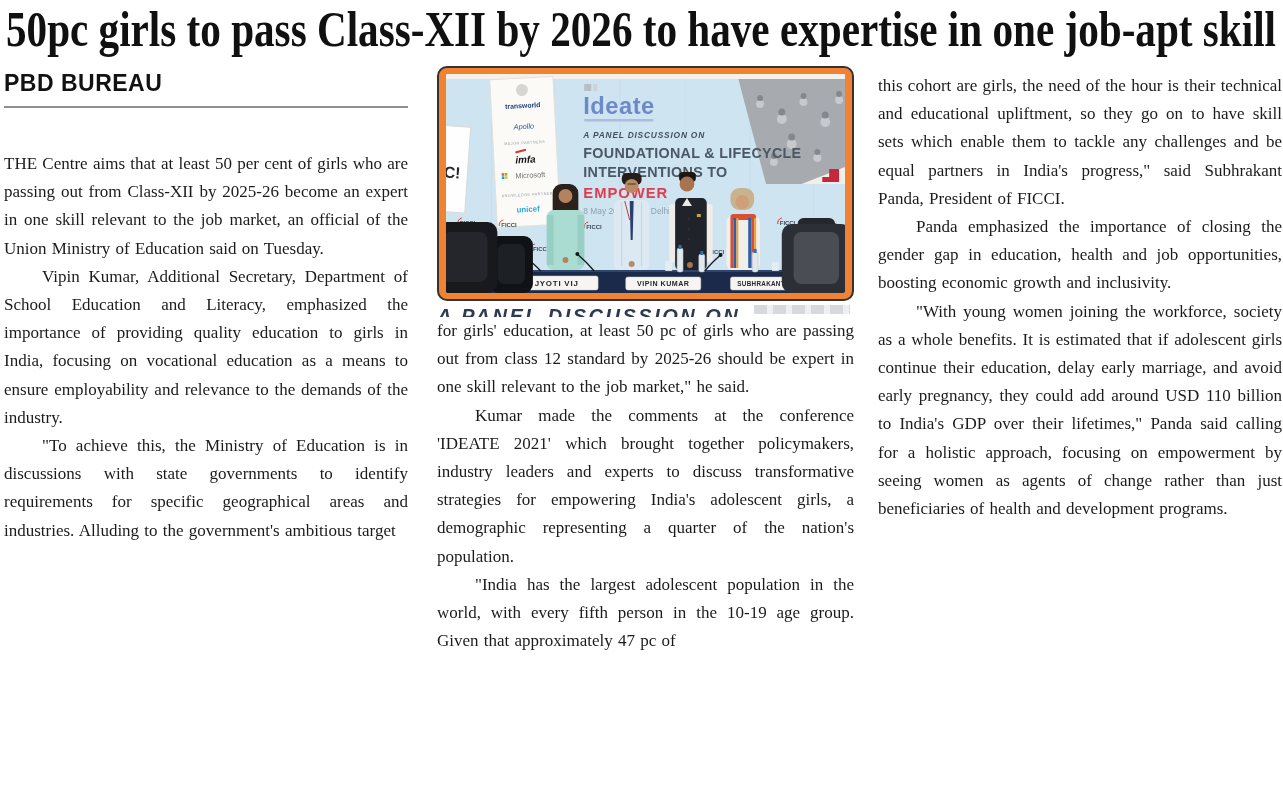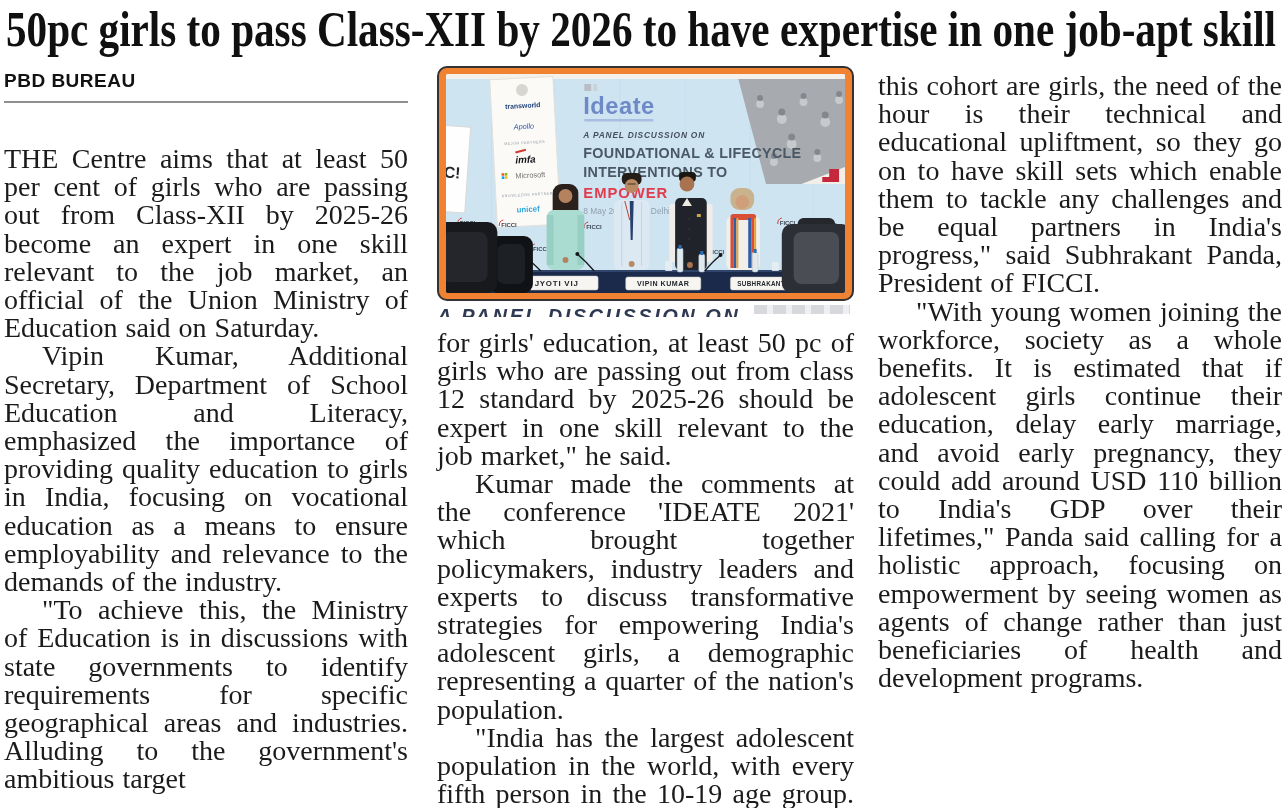--- a/index.html
+++ b/index.html
@@ -8,28 +8,28 @@
     background:#ffffff;font-family:"Liberation Serif",serif;color:#1b1b1b;
   }
   
   .headline-wrap{position:absolute;left:0;top:0;width:1047px;height:60px;}
   
   .col{position:absolute;top:70px;}
   .col1{left:4px;width:404px;}
   .col2{left:437px;top:66px;width:417px;}
   .col3{left:878px;top:72px;width:404px;}
   .body-text p{
-    margin:0;font-size:28px;line-height:28.2px;text-align:justify;
+    margin:0;font-size:17px;line-height:28.2px;text-align:justify;
     word-spacing:1px;color:#1b1b1b;
   }
   .body-text p.indent{text-indent:38px;}
   
   .byline{
     font-family:"Liberation Sans",sans-serif;font-weight:bold;
-    font-size:19px;letter-spacing:.5px;color:#121212;
+    font-size:23px;letter-spacing:.5px;color:#121212;
   }
   .rule{border:none;border-top:2px solid #8f8f8f;margin:9px 0 0 0;}
   .dateline{
     margin-top:16px;font-family:"Liberation Sans",sans-serif;font-weight:bold;
     font-size:21px;letter-spacing:8px;color:#1a1a1a;white-space:nowrap;
     display:inline-block;transform:scaleX(.78);transform-origin:left center;
   }
   .col1 .body-text{margin-top:42px;}
   
   .photo-frame{
@@ -46,36 +46,36 @@
   }
   .caption-clip .cap{
     display:block;font-family:"Liberation Sans",sans-serif;font-weight:bold;
     font-style:italic;font-size:20px;line-height:26px;letter-spacing:2.5px;
     color:#2f3a52;white-space:nowrap;
   }
   .caption-smudge{
     position:absolute;right:4px;top:2px;width:96px;height:9px;opacity:.75;
     background:repeating-linear-gradient(90deg,#c9ccd1 0 13px,#e9eaec 13px 19px);
   }
-  .col2 .body-text{margin-top:12px;}
+  .col2 .body-text{margin-top:0;}
 </style>
 </head>
 <body>
 
 <div class="headline-wrap">
   <svg width="1283" height="60">
     <text x="6" y="46" textLength="1270" lengthAdjust="spacingAndGlyphs" font-family="Liberation Serif, serif" font-weight="bold" font-size="50" fill="#101010">50pc girls to pass Class-XII by 2026 to have expertise in one job-apt skill</text>
   </svg>
 </div>
 
 <div class="col col1">
   <div class="byline">PBD BUREAU</div>
   <hr class="rule">
   <div class="body-text">
-    <p>THE Centre aims that at least 50 per cent of girls who are passing out from Class-XII by 2025-26 become an expert in one skill relevant to the job market, an official of the Union Ministry of Education said on Saturday.</p>
+    <p>THE Centre aims that at least 50 per cent of girls who are passing out from Class-XII by 2025-26 become an expert in one skill relevant to the job market, an official of the Union Ministry of Education said on Tuesday.</p>
     <p class="indent">Vipin Kumar, Additional Secretary, Department of School Education and Literacy, emphasized the importance of providing quality education to girls in India, focusing on vocational education as a means to ensure employability and relevance to the demands of the industry.</p>
     <p class="indent">"To achieve this, the Ministry of Education is in discussions with state governments to identify requirements for specific geographical areas and industries. Alluding to the government's ambitious target</p>
   </div>
 </div>
 
 <div class="col col2">
   <div class="photo-frame">
     <div class="photo-inner">
       <svg viewBox="0 0 404 219" preserveAspectRatio="none">
 
@@ -282,15 +282,16 @@
   <div class="body-text">
     <p>for girls' education, at least 50 pc of girls who are passing out from class 12 standard by 2025-26 should be expert in one skill relevant to the job market," he said.</p>
     <p class="indent">Kumar made the comments at the conference 'IDEATE 2021' which brought together policymakers, industry leaders and experts to discuss transformative strategies for empowering India's adolescent girls, a demographic representing a quarter of the nation's population.</p>
     <p class="indent">"India has the largest adolescent population in the world, with every fifth person in the 10-19 age group. Given that approximately 47 pc of</p>
   </div>
 </div>
 
 <div class="col col3">
   <div class="body-text">
     <p>this cohort are girls, the need of the hour is their technical and educational upliftment, so they go on to have skill sets which enable them to tackle any challenges and be equal partners in India's progress," said Subhrakant Panda, President of FICCI.</p>
+    <p class="indent">Panda emphasized the importance of closing the gender gap in education, health and job opportunities, boosting economic growth and inclusivity.</p>
     <p class="indent">"With young women joining the workforce, society as a whole benefits. It is estimated that if adolescent girls continue their education, delay early marriage, and avoid early pregnancy, they could add around USD 110 billion to India's GDP over their lifetimes," Panda said calling for a holistic approach, focusing on empowerment by seeing women as agents of change rather than just beneficiaries of health and development programs.</p>
   </div>
 </div>
 
 </body></html>

